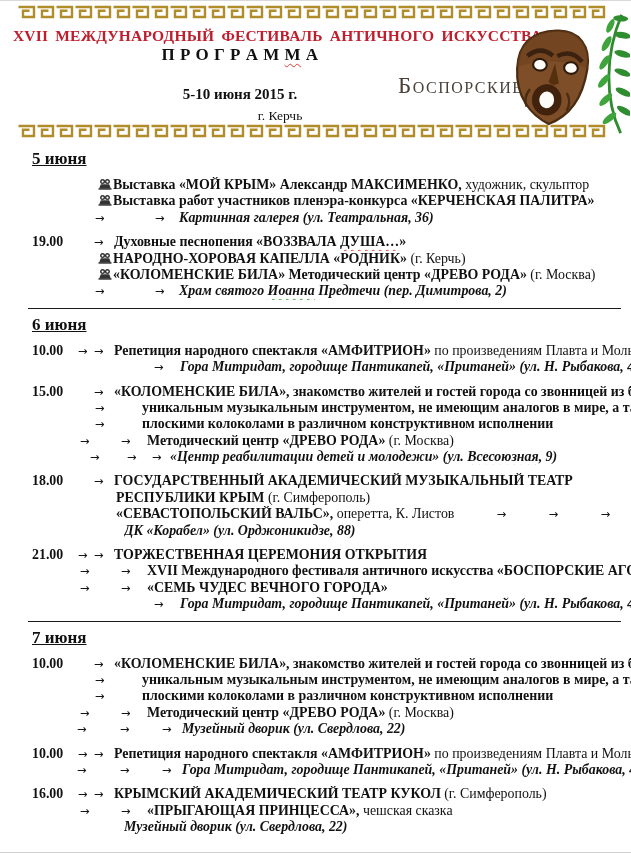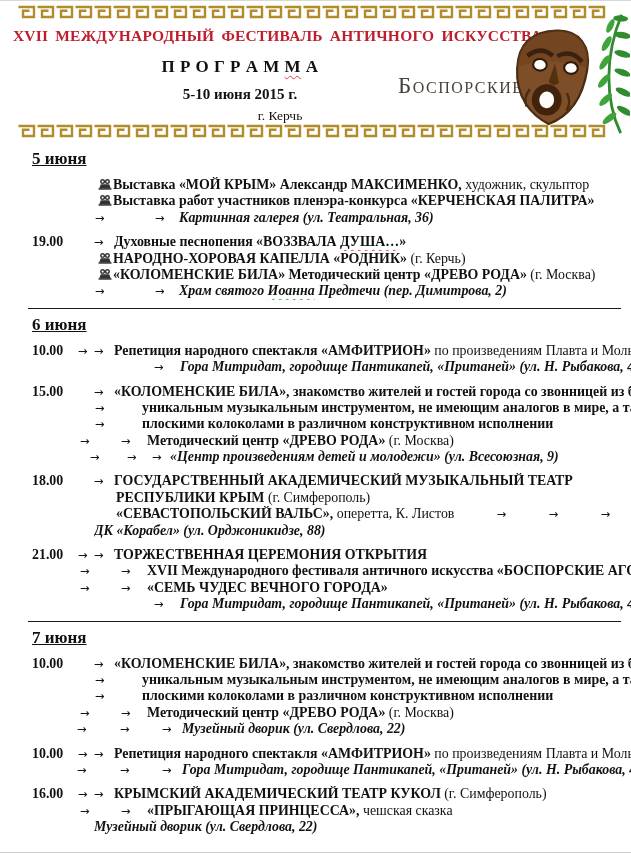--- a/index.html
+++ b/index.html
@@ -6,21 +6,21 @@
   .page{position:relative;width:631px;height:853px;background:#fff;overflow:hidden;
         font-family:"Liberation Serif","DejaVu Serif",serif;color:#111;
         border-top:1px solid #d9d9d9;border-bottom:1px solid #cfcfcf;box-sizing:border-box;}
 
   
   .header{position:absolute;left:0;top:0;width:631px;height:142px;}
   .meander{position:absolute;left:18px;width:594px;height:15px;}
   .meander.top{top:4px;} .meander.bottom{top:123px;}
   .fest-title{position:absolute;left:0;top:26px;width:555px;text-align:center;
               font-weight:bold;font-size:15.5px;color:#bf1e2e;letter-spacing:.2px;word-spacing:3px;white-space:nowrap;}
-  .prog-label{position:absolute;left:0;top:56px;width:480px;text-align:center;
+  .prog-label{position:absolute;left:0;top:44px;width:480px;text-align:center;
               font-weight:bold;font-size:17px;letter-spacing:.5px;white-space:nowrap;}
   .prog-dates{position:absolute;left:0;top:85px;width:480px;text-align:center;font-weight:bold;font-size:15px;}
   .prog-city{position:absolute;left:0;top:107px;width:560px;text-align:center;font-size:13.5px;}
   .logo-top{position:absolute;left:398px;top:72px;font-size:23px;color:#4a423a;
             font-variant:small-caps;letter-spacing:1.5px;white-space:nowrap;}
   .logo-bottom{position:absolute;left:401px;top:94px;font-size:30px;color:#b0413a;
             letter-spacing:5px;white-space:nowrap;}
   .mask{position:absolute;left:503px;top:25px;transform:rotate(6deg);}
   .laurel{position:absolute;left:574px;top:6px;}
 
@@ -38,21 +38,21 @@
   .sqr{text-decoration-line:underline;text-decoration-style:wavy;text-decoration-color:#e03c31;
        text-decoration-thickness:1px;text-underline-offset:3px;}
   .sqg{text-decoration-line:underline;text-decoration-style:wavy;text-decoration-color:#3ba03b;
        text-decoration-thickness:1px;text-underline-offset:3px;}
   .trail{display:inline-block;width:52px;text-align:right;}
   .ding{display:inline-block;width:15px;vertical-align:-1px;}
 
   .k-item{margin-left:66px;font-family:Liberation Serif, serif;} .k-cont{margin-left:63px;} .k-m2{margin-left:48px;}
   .k-v1{margin-left:63px;} .k-v2{margin-left:122px;} .k-v3{margin-left:58px;}
   .k-v1c{margin-left:45px;} .k-v21{margin-left:122px;}
-  .k-plain{margin-left:84px;} .k-plainV{margin-left:62px;}
+  .k-plain{margin-left:84px;} .k-plainV{margin-left:92px;}
 </style>
 </head>
 <body>
 
 <div class="page">
 
   <div class="header">
     <svg class="meander top" viewBox="0 0 594 15">
         <path d="M0.5,2 h15.5 v10 h-11 v-6.2 h6.5 M19.5,2 h15.5 v10 h-11 v-6.2 h6.5 M38.5,2 h15.5 v10 h-11 v-6.2 h6.5 M57.5,2 h15.5 v10 h-11 v-6.2 h6.5 M76.5,2 h15.5 v10 h-11 v-6.2 h6.5 M95.5,2 h15.5 v10 h-11 v-6.2 h6.5 M114.5,2 h15.5 v10 h-11 v-6.2 h6.5 M133.5,2 h15.5 v10 h-11 v-6.2 h6.5 M152.5,2 h15.5 v10 h-11 v-6.2 h6.5 M171.5,2 h15.5 v10 h-11 v-6.2 h6.5 M190.5,2 h15.5 v10 h-11 v-6.2 h6.5 M209.5,2 h15.5 v10 h-11 v-6.2 h6.5 M228.5,2 h15.5 v10 h-11 v-6.2 h6.5 M247.5,2 h15.5 v10 h-11 v-6.2 h6.5 M266.5,2 h15.5 v10 h-11 v-6.2 h6.5 M285.5,2 h15.5 v10 h-11 v-6.2 h6.5 M304.5,2 h15.5 v10 h-11 v-6.2 h6.5 M323.5,2 h15.5 v10 h-11 v-6.2 h6.5 M342.5,2 h15.5 v10 h-11 v-6.2 h6.5 M361.5,2 h15.5 v10 h-11 v-6.2 h6.5 M380.5,2 h15.5 v10 h-11 v-6.2 h6.5 M399.5,2 h15.5 v10 h-11 v-6.2 h6.5 M418.5,2 h15.5 v10 h-11 v-6.2 h6.5 M437.5,2 h15.5 v10 h-11 v-6.2 h6.5 M456.5,2 h15.5 v10 h-11 v-6.2 h6.5 M475.5,2 h15.5 v10 h-11 v-6.2 h6.5 M494.5,2 h15.5 v10 h-11 v-6.2 h6.5 M513.5,2 h15.5 v10 h-11 v-6.2 h6.5 M532.5,2 h15.5 v10 h-11 v-6.2 h6.5 M551.5,2 h15.5 v10 h-11 v-6.2 h6.5 M570.5,2 h15.5 v10 h-11 v-6.2 h6.5 " fill="none" stroke="#b08c2a" stroke-width="2.4"></path>
       </svg>
@@ -150,21 +150,21 @@
         <div class="sec-heading">6 июня</div>
         <div class="event">
           <div class="line k-main"><span class="tk time">10.00</span><span class="tk ar w16">→</span><span class="tk ar w20" style="width: 20px;">→</span><span class="b">Репетиция народного спектакля «АМФИТРИОН» </span><span>по произведениям </span><span class="sqr">Плавта</span><span> и Мольера</span></div>
           <div class="line k-v2"><span class="tk ar" style="width: 26px;">→</span><span class="i">Гора Митридат, городище Пантикапей, «Пританей» (ул. Н. Рыбакова, 43-а)</span></div>
         </div>
         <div class="event">
           <div class="line k-main"><span class="tk time">15.00</span><span class="tk ar w16"></span><span class="tk ar w20" style="width: 20px;">→</span><span class="b">«КОЛОМЕНСКИЕ БИЛА», знакомство жителей и гостей города со звонницей из бил,</span></div>
           <div class="line k-cont"><span class="tk ar" style="width: 47px;">→</span><span class="b">уникальным музыкальным инструментом, не имеющим аналогов в мире, а также</span></div>
           <div class="line k-cont"><span class="tk ar" style="width: 47px;">→</span><span class="b">плоскими колоколами в различном конструктивном исполнении</span></div>
           <div class="line k-m2"><span class="tk ar" style="width: 41px;">→</span><span class="tk ar" style="width: 26px;">→</span><span class="b">Методический центр «ДРЕВО РОДА» </span><span>(г. Москва)</span></div>
-          <div class="line k-v3"><span class="tk ar" style="width: 37px;">→</span><span class="tk ar" style="width: 25px;">→</span><span class="tk ar" style="width: 18px;">→</span><span class="i">«Центр произведениям детей и молодежи» (ул. </span><span class="i sqg">Всесоюзная</span><span class="i">, 9)</span></div>
+          <div class="line k-v3"><span class="tk ar" style="width: 37px;">→</span><span class="tk ar" style="width: 25px;">→</span><span class="tk ar" style="width: 18px;">→</span><span class="i">«Центр реабилитации детей и молодежи» (ул. </span><span class="i sqg">Всесоюзная</span><span class="i">, 9)</span></div>
         </div>
         <div class="event">
           <div class="line k-main"><span class="tk time">18.00</span><span class="tk ar w16"></span><span class="tk ar w20" style="width: 20px;">→</span><span class="b">ГОСУДАРСТВЕННЫЙ АКАДЕМИЧЕСКИЙ МУЗЫКАЛЬНЫЙ ТЕАТР</span></div>
           <div class="line k-plain"><span class="b">РЕСПУБЛИКИ КРЫМ </span><span>(г. Симферополь)</span></div>
           <div class="line k-plain"><span class="b">«СЕВАСТОПОЛЬСКИЙ ВАЛЬС»,</span><span> оперетта, К. Листов</span><span class="trail ar">→</span><span class="trail ar">→</span><span class="trail ar">→</span><span class="trail ar">→</span></div>
           <div class="line k-plainV"><span class="i">ДК «Корабел» (ул. Орджоникидзе, 88)</span></div>
         </div>
         <div class="event">
           <div class="line k-main"><span class="tk time">21.00</span><span class="tk ar w16">→</span><span class="tk ar w20" style="width: 20px;">→</span><span class="b">ТОРЖЕСТВЕННАЯ ЦЕРЕМОНИЯ ОТКРЫТИЯ</span></div>
           <div class="line k-m2"><span class="tk ar" style="width: 41px;">→</span><span class="tk ar" style="width: 26px;">→</span><span class="b">XVII Международного фестиваля античного искусства «БОСПОРСКИЕ АГОНЫ»</span></div>

